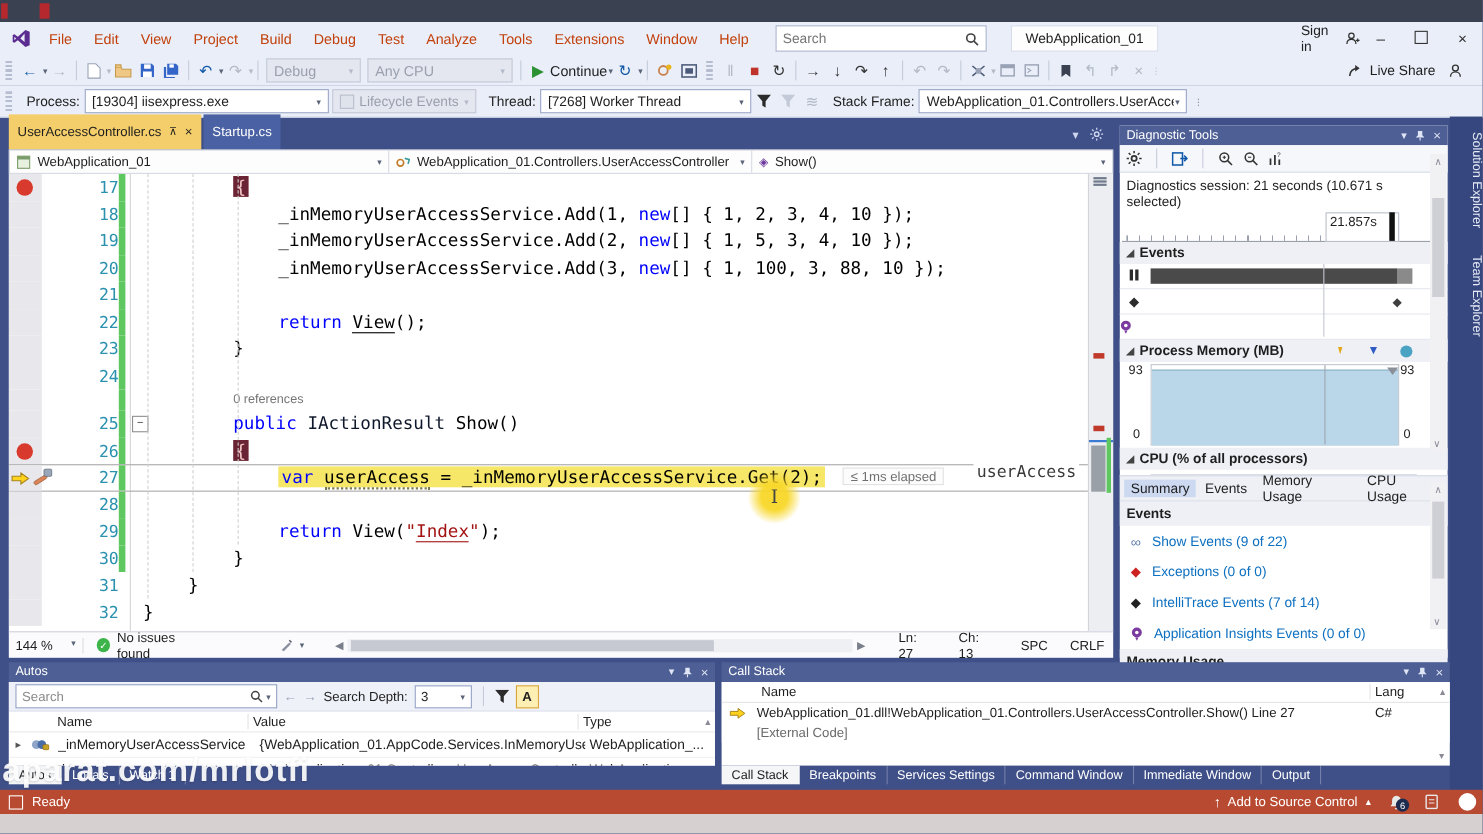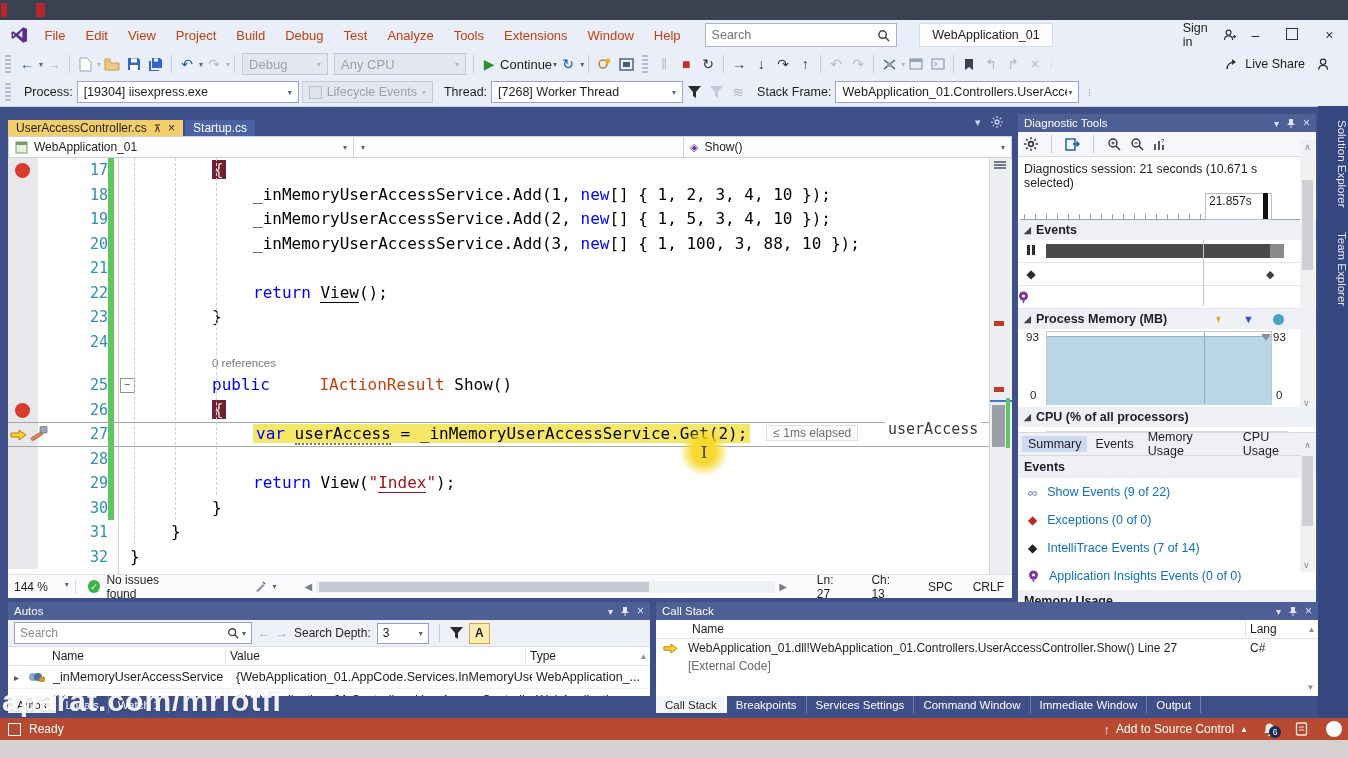--- a/index.html
+++ b/index.html
@@ -24,37 +24,37 @@
   .ticon{display:inline-flex;align-items:center;justify-content:center;min-width:20px;height:20px;margin:0 1px;font-size:14px;color:#4a5a78;}
   .ticon.blue{color:#1258a8;} .ticon.gray{color:#b3b9c6;} .ticon.dark{color:#333;}
   .ticon.red{color:#c0332b;} .ticon.green{color:#2c9132;}
   .caret{font-size:8px;color:#5a6478;margin-left:1px;}
   .caret.gray{color:#b3b9c6;}
   .combo-dis{height:20px;background:#e4e7f0;border:1px solid #c3c9d8;color:#9aa0ad;display:flex;align-items:center;justify-content:space-between;padding:0 6px;margin:0 3px;}
   .combo{height:20px;background:#fff;border:1px solid #99a5c6;color:#1e1e1e;display:flex;align-items:center;justify-content:space-between;padding:0 6px;margin:0 0;}
   .dlabel{margin:0 4px 0 8px;color:#1e1e1e;}
   
   #doctabs{left:8px;top:114px;height:22px;display:flex;align-items:flex-end;font-size:12px;}
-  .dtab{height:16px;display:flex;align-items:center;padding:0 8px;}
+  .dtab{height:32px;display:flex;align-items:center;padding:0 8px;}
   .dtab.active{background:#f4ce6a;color:#1e1e1e;}
   .dtab.inactive{background:#4a62a3;color:#fff;margin-left:2px;}
   #tabwellicons{left:975px;top:116px;color:#cdd6ee;font-size:11px;display:flex;gap:10px;}
   #navbar{left:8px;top:136px;width:1004px;height:22px;background:#f7f7f9;border:1px solid #cdd2dd;box-sizing:border-box;display:flex;font-size:12px;}
   .navcombo{display:flex;align-items:center;justify-content:space-between;border-right:1px solid #cdd2dd;padding:0 6px;box-sizing:border-box;background:#fdfdfd;}
   #codearea{left:8px;top:158px;width:1004px;height:416px;background:#fff;overflow:hidden;}
   .crow{display:flex;height:24.5px;align-items:center;position:relative;box-sizing:border-box;}
   .crow.lens{height:19px;}
   .gut{width:30px;height:100%;background:#e8e8ec;position:relative;flex:none;}
   .num{width:70px;text-align:right;box-sizing:border-box;color:#2b91af;font:15px "DejaVu Sans Mono",monospace;flex:none;}
   .chg{width:6px;height:100%;flex:none;}
   .chg.on{background:#5fc75f;}
   .ctext{font:16px/24.5px "DejaVu Sans Mono",monospace;white-space:pre;flex:1;color:#000;}
   .lens .ctext{font:11.5px/19px "Liberation Sans",sans-serif;color:#767676;}
   .crow.cur{border-top:1px solid #a8a8a8;border-bottom:1px solid #a8a8a8;}
-  .k{color:#0000ff;} .ty{color:#c2410c;margin-left:40px;} .s{color:#a31515;} .d{color:#000;}
+  .k{color:#0000ff;} .ty{color:#0f172a;} .s{color:#a31515;} .d{color:#000;}
   .u{border-bottom:1.5px solid currentColor;}
   .udot{border-bottom:2px dotted #7a7a52;}
   .bh{background:#6b2433;color:#f2c9c9;padding:0 2px;}
   .hlline{background:#f7e768;padding:0 3px;}
   .perftip{font:12px "Liberation Sans",sans-serif;color:#707070;background:#fcfcfc;border:1px solid #e2e2e2;padding:0 6px;margin-left:16px;vertical-align:2px;}
   .bp{position:absolute;left:7px;top:5px;width:15px;height:15px;border-radius:50%;background:#d83b2d;}
   .fold{position:absolute;left:112px;top:5px;width:13px;height:13px;border:1px solid #909090;background:#fff;font:10px/11px "Liberation Sans";text-align:center;color:#333;}
   .iguide{position:absolute;top:0;border-left:1px dashed #cfcfcf;width:0;}
   #gutline{position:absolute;left:110px;top:0;height:416px;border-left:1px solid #d5d5d5;}
   #cursor-glow{position:absolute;left:672px;top:270px;width:48px;height:48px;border-radius:50%;
@@ -334,20 +334,27 @@
       <span style="display:flex;align-items:center;gap:6px;">
           <svg width="13" height="13" viewBox="0 0 13 13">
             <rect x="1" y="1" width="11" height="11" fill="#e8f0e0" stroke="#7a9c6a"></rect>
             <rect x="1" y="1" width="11" height="3" fill="#7a9c6a"></rect>
           </svg>
           <span>WebApplication_01</span>
         </span>
         <span class="caret">▾</span>
     </div>
     <div class="navcombo" style="width:330px;">
+      <span style="display:flex;align-items:center;gap:6px;">
+          <svg width="13" height="13" viewBox="0 0 13 13">
+            <circle cx="4" cy="7" r="3" fill="none" stroke="#c27d2a" stroke-width="1.5"></circle>
+            <path d="M8 3l4 1-1 4" fill="none" stroke="#3a9a9a" stroke-width="1.5"></path>
+          </svg>
+          <span>WebApplication_01.Controllers.UserAccessController</span>
+        </span>
         <span class="caret">▾</span>
     </div>
     <div class="navcombo" style="flex:1;border-right:none;">
       <span style="display:flex;align-items:center;gap:6px;">
           <span style="color:#6c3a9e;font-size:11px;">◈</span>
           <span>Show()</span>
         </span>
         <span class="caret">▾</span>
     </div>
   </div>

